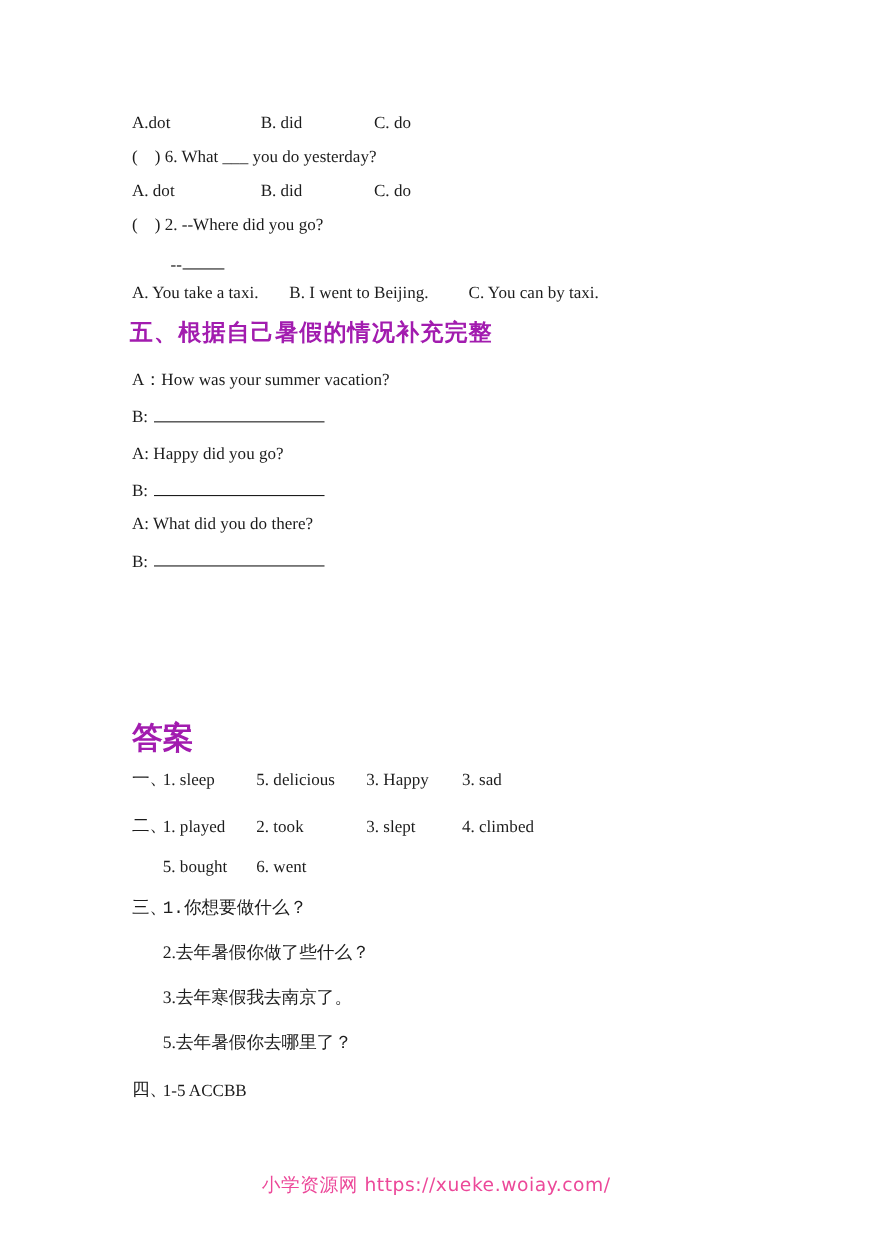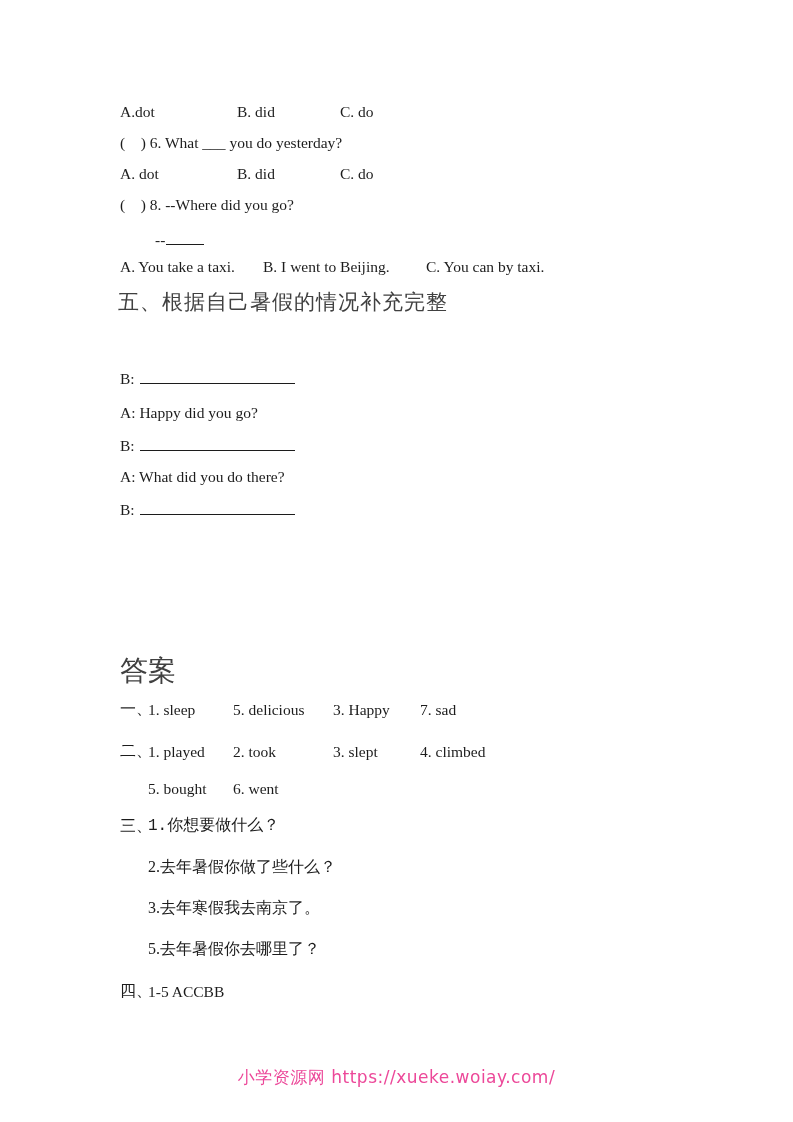--- a/index.html
+++ b/index.html
@@ -18,22 +18,22 @@
     white-space: pre;
     font-size: 15.5px;
     line-height: 1;
     font-family: "Liberation Serif", "DejaVu Serif", serif;
   }
   .cn { font-size: 16px; }
   .heading {
     position: absolute;
     white-space: pre;
     font-family: "Liberation Sans", "DejaVu Sans", sans-serif;
-    font-weight: normal;
-    color: #404040;
+    font-weight: bold;
+    color: #a21caf;
   }
   .h-section { font-size: 21px; letter-spacing: 1px; }
   .h-answers { font-size: 28px; }
   .blank {
     display: inline-block;
     border-bottom: 1.5px solid #1c1c1c;
     height: 13px;
     vertical-align: baseline;
     margin-left: 5px;
   }
@@ -57,41 +57,42 @@
 
   <span class="t" style="left:120px; top:104px;">A.dot</span>
   <span class="t" style="left:237px; top:104px;">B. did</span>
   <span class="t" style="left:340px; top:104px;">C. do</span>
 
   <span class="t" style="left:120px; top:135px;">(    ) 6. What ___ you do yesterday?</span>
   <span class="t" style="left:120px; top:166px;">A. dot</span>
   <span class="t" style="left:237px; top:166px;">B. did</span>
   <span class="t" style="left:340px; top:166px;">C. do</span>
 
-  <span class="t" style="left:120px; top:197px;">(    ) 8. --Where did you go?</span>
+  <span class="t" style="left:120px; top:197px;">(    ) 2. --Where did you go?</span>
   <span class="t" style="left:155px; top:231px;"><span>--</span><span class="blank blank-short"></span></span>
   <span class="t" style="left:120px; top:259px;">A. You take a taxi.</span>
   <span class="t" style="left:263px; top:259px;">B. I went to Beijing.</span>
   <span class="t" style="left:426px; top:259px;">C. You can by taxi.</span>
 
   <span class="heading h-section" style="left:118px; top:288px;">五、根据自己暑假的情况补充完整</span>
 
+  <span class="t" style="left:120px; top:338px;">A：How was your summer vacation?</span>
   <span class="t" style="left:120px; top:370px;"><span>B:</span><span class="blank blank-long"></span></span>
   <span class="t" style="left:120px; top:405px;">A: Happy did you go?</span>
   <span class="t" style="left:120px; top:437px;"><span>B:</span><span class="blank blank-long"></span></span>
   <span class="t" style="left:120px; top:469px;">A: What did you do there?</span>
   <span class="t" style="left:120px; top:501px;"><span>B:</span><span class="blank blank-long"></span></span>
 
   <span class="heading h-answers" style="left:120px; top:652px;">答案</span>
 
   <span class="t cn" style="left:120px; top:701px;">一、</span>
   <span class="t" style="left:148px; top:702px;">1. sleep</span>
   <span class="t" style="left:233px; top:702px;">5. delicious</span>
   <span class="t" style="left:333px; top:702px;">3. Happy</span>
-  <span class="t" style="left:420px; top:702px;">7. sad</span>
+  <span class="t" style="left:420px; top:702px;">3. sad</span>
 
   <span class="t cn" style="left:120px; top:743px;">二、</span>
   <span class="t" style="left:148px; top:744px;">1. played</span>
   <span class="t" style="left:233px; top:744px;">2. took</span>
   <span class="t" style="left:333px; top:744px;">3. slept</span>
   <span class="t" style="left:420px; top:744px;">4. climbed</span>
 
   <span class="t" style="left:148px; top:781px;">5. bought</span>
   <span class="t" style="left:233px; top:781px;">6. went</span>
 

